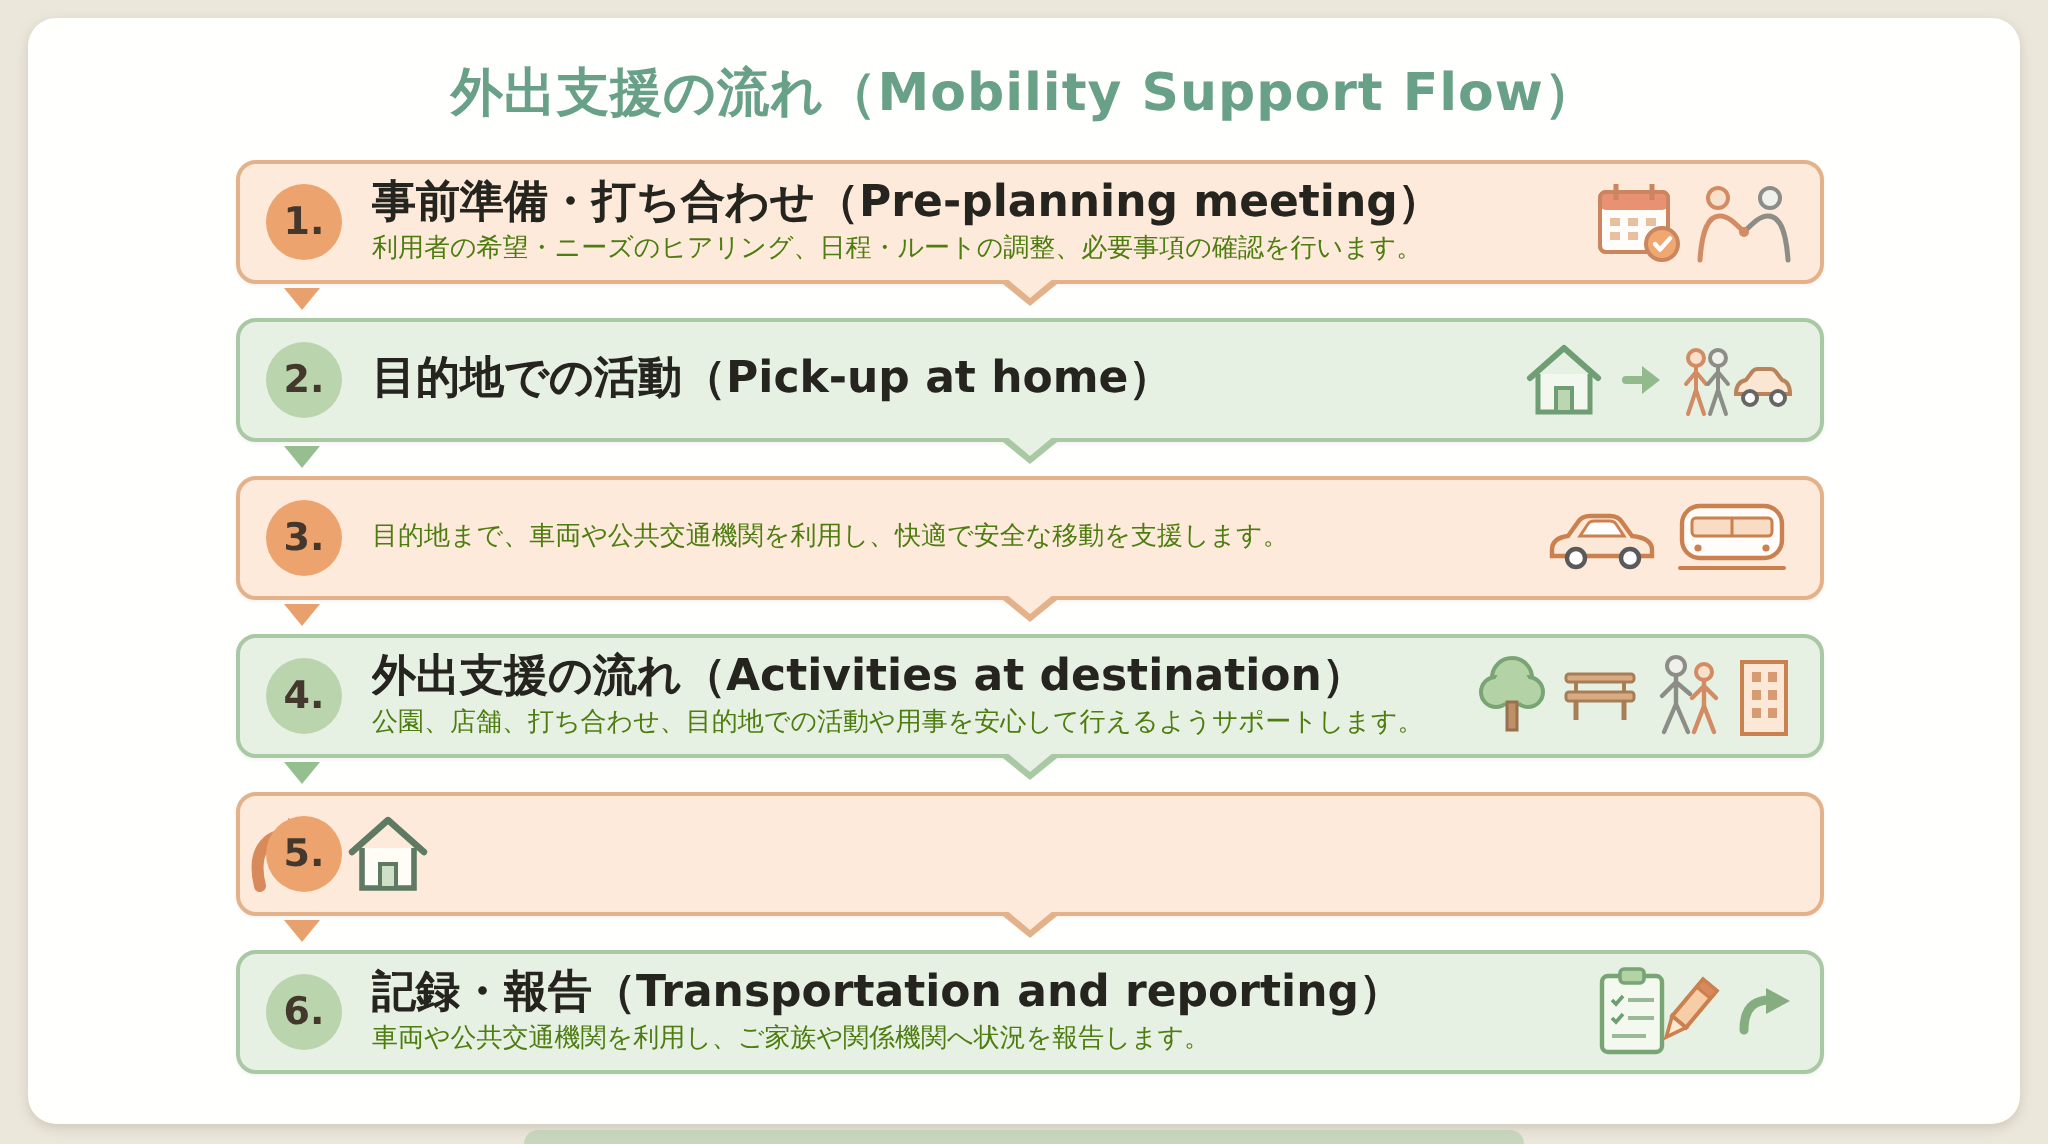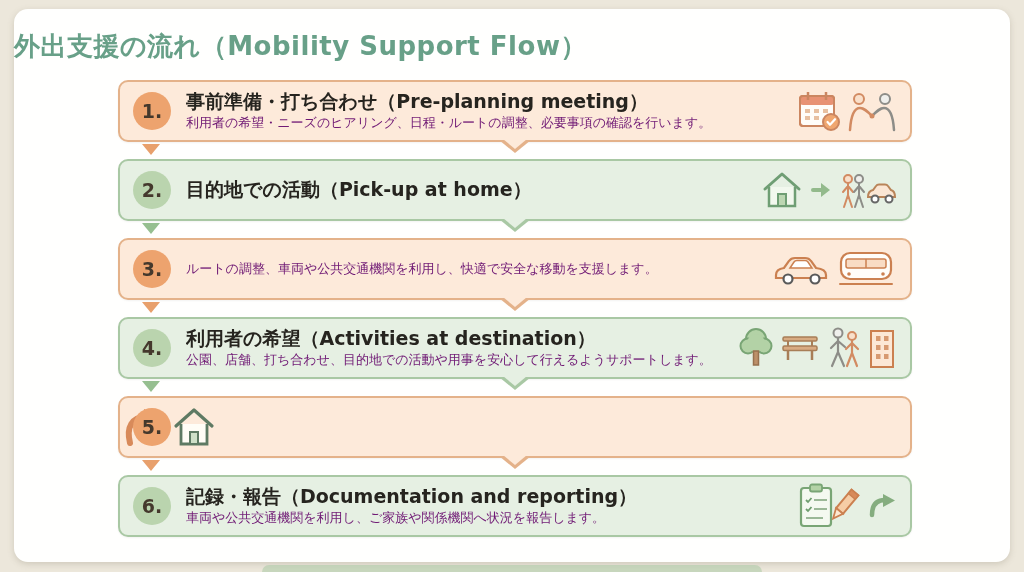--- a/index.html
+++ b/index.html
@@ -1,29 +1,29 @@
 <!DOCTYPE html>
 <html><head>
 <meta charset="utf-8">
 <style>
   *{box-sizing:border-box;margin:0;padding:0}
   html,body{width:1024px;height:572px}
   body{font-family:"DejaVu Sans","Liberation Sans",sans-serif;background:#ece7db;position:relative;overflow:hidden}
   .card{position:absolute;left:14px;top:9px;width:996px;height:553px;background:#fffffe;border-radius:14px;box-shadow:0 2px 6px rgba(120,110,90,.25)}
-  .page-title{position:absolute;top:20px;left:0;width:100%;text-align:left;font-size:26px;font-weight:bold;color:#68a088;letter-spacing:.5px}
+  .page-title{position:absolute;top:20px;left:0;width:100%;text-align:center;font-size:26px;font-weight:bold;color:#68a088;letter-spacing:.5px}
   .steps{position:absolute;left:104px;top:71px;width:794px}
   .step{position:relative;height:62px;margin-bottom:17px;border-radius:10px;display:flex;align-items:center;border:2px solid;box-shadow:0 1px 2px rgba(0,0,0,.05)}
   .step.peach{background:#fdeada;border-color:#e4b28a}
   .step.green{background:#e6f0e3;border-color:#a9c8a4}
   .badge{position:absolute;left:13px;top:50%;transform:translateY(-50%);width:38px;height:38px;border-radius:50%;display:flex;align-items:center;justify-content:center;font-size:19px;font-weight:bold;color:#44382c}
   .step.peach .badge{background:#eda36e}
   .step.green .badge{background:#bad4ae}
   .texts{margin-left:66px;flex:1;min-width:0;padding-right:6px}
-  .step-title{font-size:19px;font-weight:bold;color:#26241f;line-height:1.35;white-space:nowrap;overflow:hidden}
-  .step-desc{font-size:13px;color:#701a75;line-height:1.45;white-space:nowrap;overflow:hidden}
+  .step-title{font-size:22px;font-weight:bold;color:#26241f;line-height:1.35;white-space:nowrap;overflow:hidden}
+  .step-desc{font-size:13px;color:#4d7c0f;line-height:1.45;white-space:nowrap;overflow:hidden}
   .icons{display:flex;align-items:center;gap:7px;padding-right:14px;flex-shrink:0}
   .icon{display:flex;align-items:center}
   .icon[data-name="pencil-icon"]{margin-left:-16px}
   .notch-outer{position:absolute;left:50%;bottom:-13px;width:0;height:0;margin-left:-16px;border-left:16px solid transparent;border-right:16px solid transparent;border-top:13px solid}
   .notch-inner{position:absolute;left:50%;bottom:-9px;width:0;height:0;margin-left:-12px;border-left:12px solid transparent;border-right:12px solid transparent;border-top:10px solid}
   .step.peach .notch-outer{border-top-color:#e4b28a}
   .step.peach .notch-inner{border-top-color:#fdeada}
   .step.green .notch-outer{border-top-color:#a9c8a4}
   .step.green .notch-inner{border-top-color:#e6f0e3}
   .down-arrow{position:absolute;left:22px;bottom:-15px;width:0;height:0;border-left:9px solid transparent;border-right:9px solid transparent;border-top:11px solid}
@@ -107,21 +107,21 @@
             </svg>
           </span>
         </div>
         <div class="notch-outer" data-name="flow-notch"></div>
         <div class="notch-inner" data-name="flow-notch-fill"></div>
         <div class="down-arrow" data-name="flow-down-arrow-icon"></div>
       </div>
       <div class="step peach" data-name="step-row-3">
         <div class="badge" data-name="step-number-badge">3.</div>
         <div class="texts" data-name="step-text">
-          <div class="step-desc" data-name="step-description">ルートの調整、車両や公共交通機関を利用し、快適で安全な移動を支援します。</div>
+          <div class="step-desc" data-name="step-description">目的地まで、車両や公共交通機関を利用し、快適で安全な移動を支援します。</div>
         </div>
         <div class="icons" data-name="step-icons">
           <span class="icon" data-name="car-icon">
             <svg width="56" height="32" viewBox="0 0 56 32">
               <path d="M3 25 v-3 q0 -6 8 -7 l5 -7 q2 -3 6 -3 h10 q4 0 6 3 l5 7 q10 1 10 7 v3 z" fill="#fce8d6" stroke="#cb8050" stroke-width="2.2"></path>
               <path d="M17 15 l4 -6 q1 -1.5 3 -1.5 h8 q2 0 3 1.5 l4 6 z" fill="#fff" stroke="#cb8050" stroke-width="1.5"></path>
               <circle cx="15" cy="26" r="4.5" fill="#fff" stroke="#5a5a5a" stroke-width="2.2"></circle>
               <circle cx="42" cy="26" r="4.5" fill="#fff" stroke="#5a5a5a" stroke-width="2.2"></circle>
             </svg>
           </span>
@@ -136,21 +136,21 @@
             </svg>
           </span>
         </div>
         <div class="notch-outer" data-name="flow-notch"></div>
         <div class="notch-inner" data-name="flow-notch-fill"></div>
         <div class="down-arrow" data-name="flow-down-arrow-icon"></div>
       </div>
       <div class="step green" data-name="step-row-4">
         <div class="badge" data-name="step-number-badge">4.</div>
         <div class="texts" data-name="step-text">
-          <div class="step-title" data-name="step-title">利用者の希望（Activities at destination）</div>
+          <div class="step-title" data-name="step-title">外出支援の流れ（Activities at destination）</div>
           <div class="step-desc" data-name="step-description">公園、店舗、打ち合わせ、目的地での活動や用事を安心して行えるようサポートします。</div>
         </div>
         <div class="icons" data-name="step-icons">
           <span class="icon" data-name="tree-icon">
             <svg width="34" height="44" viewBox="0 0 34 44">
               <circle cx="17" cy="13" r="10" fill="#b3d2a6" stroke="#79a575" stroke-width="2"></circle>
               <circle cx="9" cy="20" r="7.5" fill="#b3d2a6" stroke="#79a575" stroke-width="2"></circle>
               <circle cx="25" cy="20" r="7.5" fill="#b3d2a6" stroke="#79a575" stroke-width="2"></circle>
               <circle cx="17" cy="17" r="9" fill="#b3d2a6"></circle>
               <rect x="14.5" y="25" width="5" height="14" fill="#bd9069" stroke="#97704e" stroke-width="1.5"></rect>
@@ -209,21 +209,21 @@
             </svg>
           </span>
         </div>
         <div class="notch-outer" data-name="flow-notch"></div>
         <div class="notch-inner" data-name="flow-notch-fill"></div>
         <div class="down-arrow" data-name="flow-down-arrow-icon"></div>
       </div>
       <div class="step green" data-name="step-row-6">
         <div class="badge" data-name="step-number-badge">6.</div>
         <div class="texts" data-name="step-text">
-          <div class="step-title" data-name="step-title">記録・報告（Documentation and reporting）</div>
+          <div class="step-title" data-name="step-title">記録・報告（Transportation and reporting）</div>
           <div class="step-desc" data-name="step-description">車両や公共交通機関を利用し、ご家族や関係機関へ状況を報告します。</div>
         </div>
         <div class="icons" data-name="step-icons">
           <span class="icon" data-name="clipboard-checklist-icon">
             <svg width="36" height="46" viewBox="0 0 36 46">
               <rect x="3" y="5" width="30" height="38" rx="3" fill="#f4f9f0" stroke="#79a575" stroke-width="2.2"></rect>
               <rect x="12" y="1.5" width="12" height="7" rx="2" fill="#b3d2a6" stroke="#79a575" stroke-width="1.8"></rect>
               <path d="M8 17 l2 2 3.5 -4" stroke="#6f9e6f" stroke-width="1.8" fill="none"></path>
               <line x1="16" y1="17" x2="29" y2="17" stroke="#9bb897" stroke-width="2"></line>
               <path d="M8 26 l2 2 3.5 -4" stroke="#6f9e6f" stroke-width="1.8" fill="none"></path>

